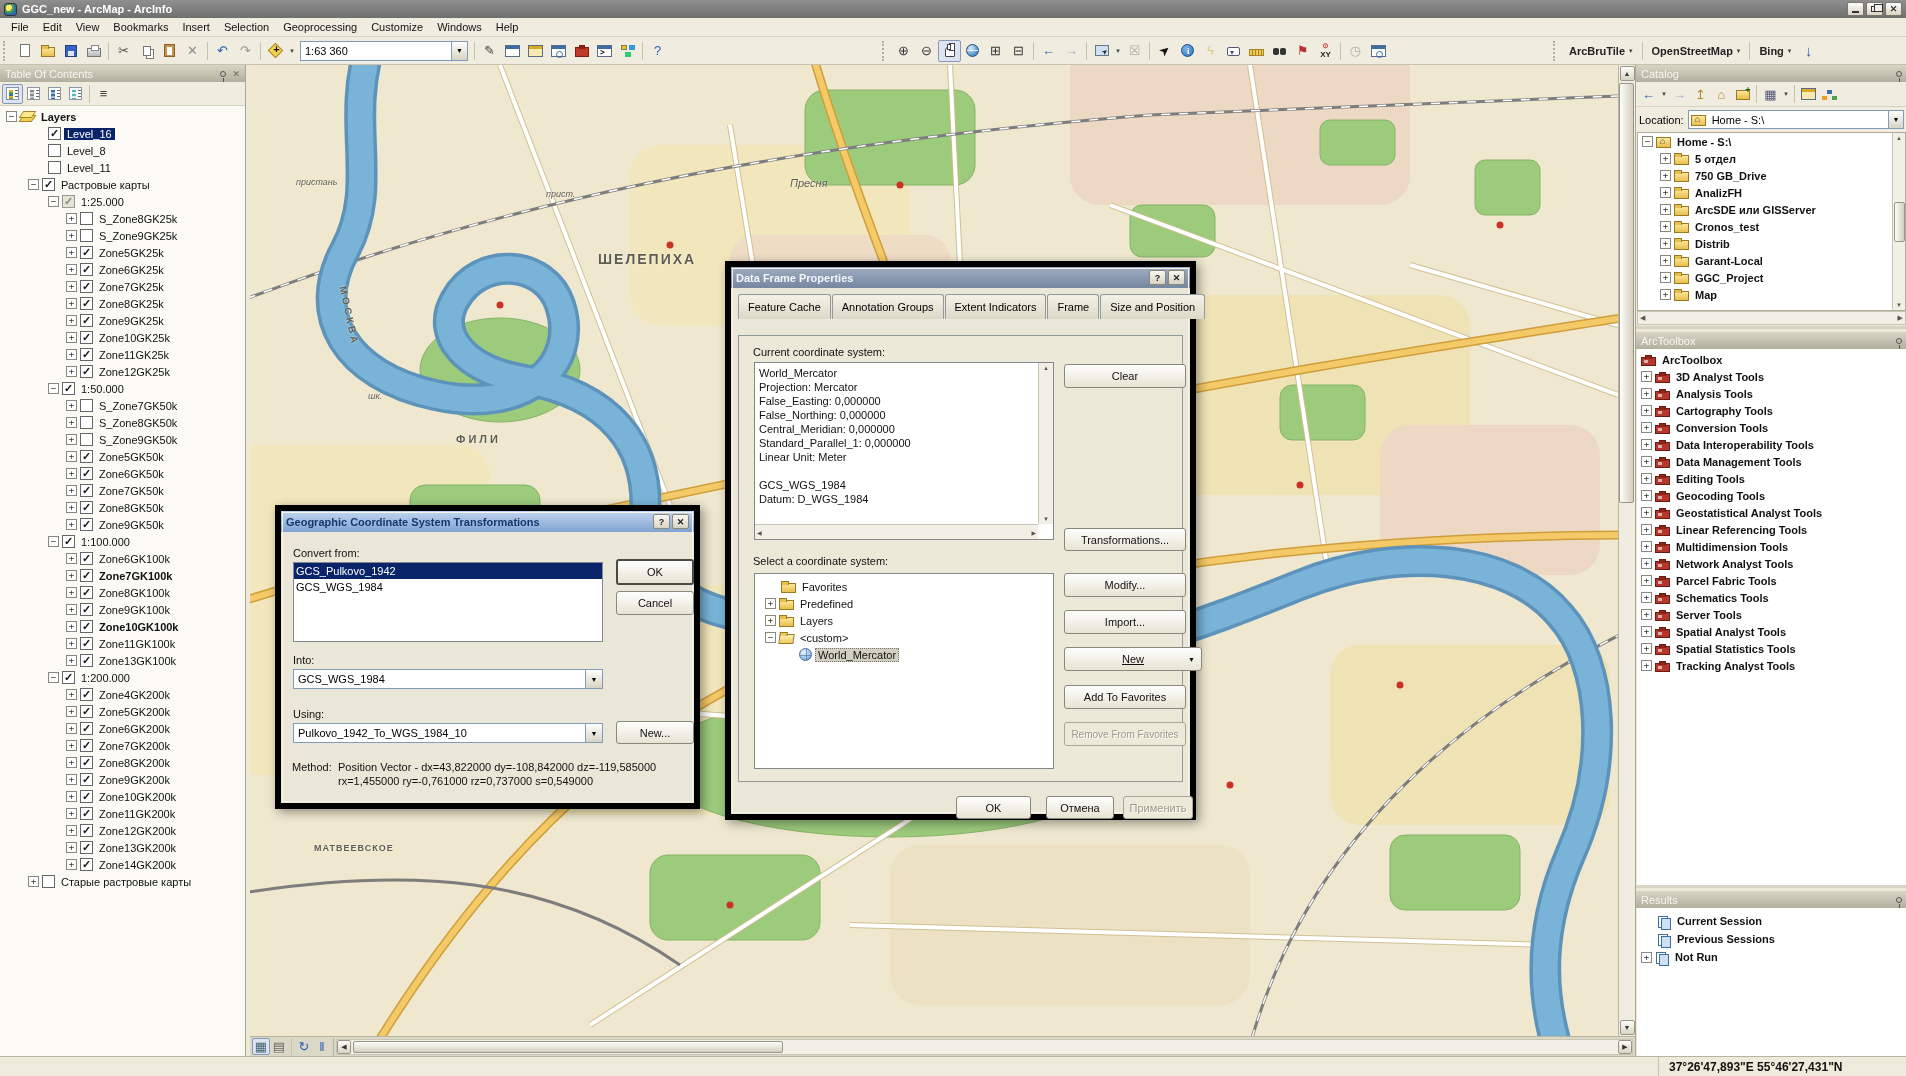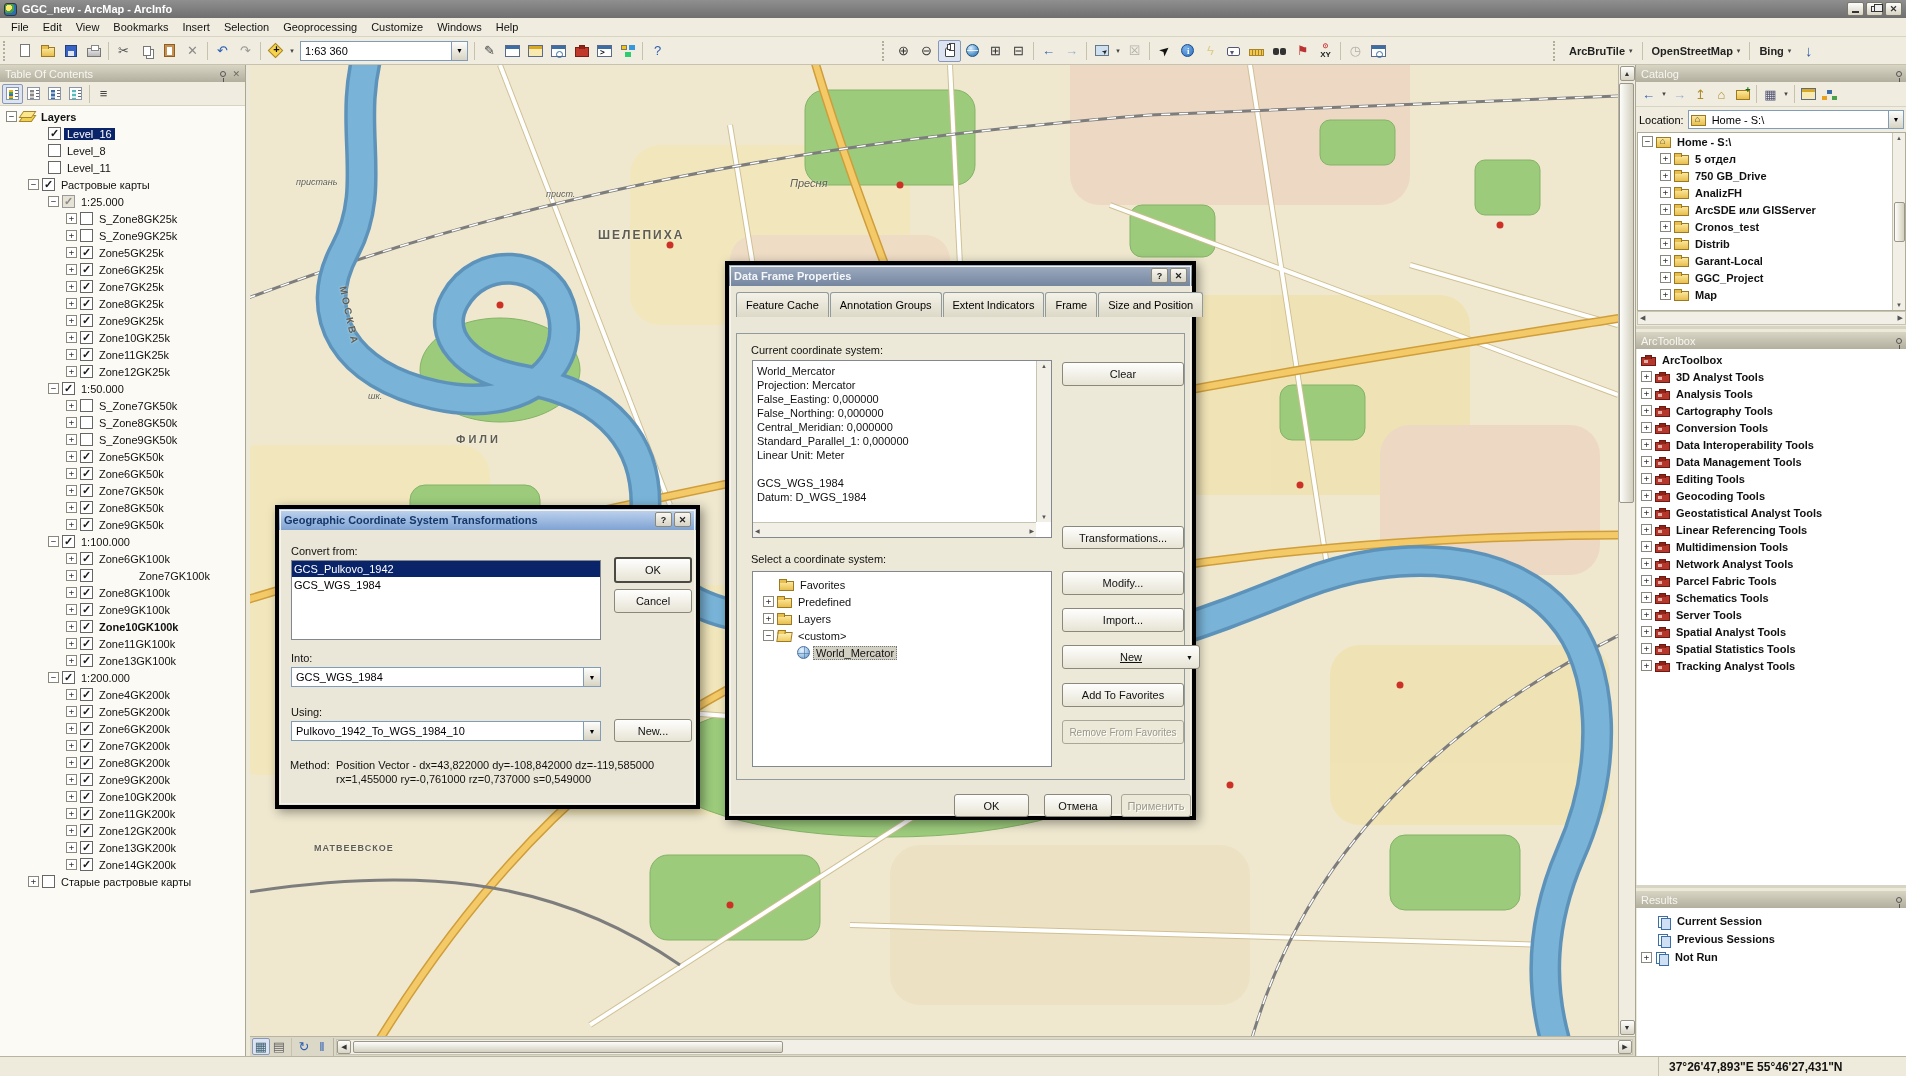--- a/index.html
+++ b/index.html
@@ -145,21 +145,21 @@
   #map-htrack { flex:1; height:16px; margin:0 2px; background:#f2f0e6; border:1px solid #c8c4b2; position:relative; display:flex; align-items:center; }
   #map-hthumb { position:absolute; left:16px; width:430px; height:12px; background:linear-gradient(180deg,#fdfdfb,#d4d0be); border:1px solid #9a968a; border-radius:2px; }
   .map-label { position:absolute; color:#5f5d52; font-weight:bold; white-space:nowrap; text-shadow:0 0 2px rgba(255,255,255,.8); }
   .map-label.it { font-style:italic; font-weight:normal; }
 
   
   #statusbar { position:absolute; left:0; top:1056px; width:1906px; height:20px; background:#eeebdc; border-top:1px solid #b8b4a2; display:flex; align-items:center; }
   #status-coords { position:absolute; left:1658px; top:0; height:20px; display:flex; align-items:center; font-size:12px; color:#111; font-weight:600; border-left:1px solid #c6c2b0; padding-left:10px; }
 
   
-  .dialog { position:absolute; background:#ebe7d8; border:4px solid #000000; box-shadow:3px 3px 10px rgba(0,0,0,.4); }
+  .dialog { position:absolute; background:#ebe7d8; border:6px solid #000000; box-shadow:3px 3px 10px rgba(0,0,0,.4); }
   .dialog .inner-border { position:absolute; inset:1px; border:1px solid #f5f4ec; pointer-events:none; }
   .dlg-title { height:21px; display:flex; align-items:center; padding:0 5px; font-weight:bold; }
   .dlg-title .tbtns { margin-left:auto; display:flex; gap:2px; }
   .dlg-btn-sm { width:17px; height:15px; background:linear-gradient(#f8f7f2,#d8d4c4); border:1px solid #8a8878; border-radius:2px; display:flex; align-items:center; justify-content:center; font-size:9px; font-weight:bold; color:#222; }
   #dfp .dlg-title { background:linear-gradient(180deg,#9fadc2,#75869f); color:#f4f6f9; }
   #gcst .dlg-title { background:linear-gradient(180deg,#c2d5f0,#7fa3d2); color:#15386b; }
 
   .btn { background:linear-gradient(180deg,#fefefe,#e7e4d4); border:1px solid #8a887a; border-radius:3px; font-size:11px; color:#111; display:flex; align-items:center; justify-content:center; }
   .btn.disabled { color:#9b988a; background:#ece9d8; border-color:#aaa79a; text-shadow:1px 1px 0 #fff; }
   .field-label { font-size:11px; color:#111; position:absolute; }
@@ -529,21 +529,21 @@
         <span class="tlabel" style="font-weight: normal;">1:100.000</span>
       </div>
       <div class="trow" style="padding-left: 66px;">
         <span class="exp">+</span>
         <span class="chk">✓</span>
         <span class="tlabel" style="font-weight: normal;">Zone6GK100k</span>
       </div>
       <div class="trow" style="padding-left: 66px;">
         <span class="exp">+</span>
         <span class="chk">✓</span>
-        <span class="tlabel" style="font-weight: normal; margin-left: 40px;">Zone7GK100k</span>
+        <span class="tlabel" style="font-weight: bold;">Zone7GK100k</span>
       </div>
       <div class="trow" style="padding-left: 66px;">
         <span class="exp">+</span>
         <span class="chk">✓</span>
         <span class="tlabel" style="font-weight: normal;">Zone8GK100k</span>
       </div>
       <div class="trow" style="padding-left: 66px;">
         <span class="exp">+</span>
         <span class="chk">✓</span>
         <span class="tlabel" style="font-weight: normal;">Zone9GK100k</span>
@@ -713,21 +713,21 @@
         <circle cx="980" cy="720" r="3.5"></circle>
         <circle cx="1250" cy="160" r="3.5"></circle>
       <circle cx="850" cy="560" r="3.5"></circle>
         <circle cx="480" cy="840" r="3.5"></circle>
     </g>
   </svg>
   <div id="map-labels">
       <div class="map-label it" style="left: 46px; top: 112px; font-size: 9px;">пристань</div>
       <div class="map-label it" style="left: 296px; top: 124px; font-size: 9px;">прист.</div>
       <div class="map-label it" style="left: 540px; top: 112px; font-size: 11px;">Пресня</div>
-      <div class="map-label" style="left: 348px; top: 163px; font-size: 12px; letter-spacing: 2px;">ШЕЛЕПИХА</div>
+      <div class="map-label" style="left: 348px; top: 186px; font-size: 14px; letter-spacing: 2px;">ШЕЛЕПИХА</div>
       <div class="map-label it" style="left: 118px; top: 326px; font-size: 9px;">шк.</div>
       <div class="map-label" style="left: 206px; top: 368px; font-size: 11px; letter-spacing: 3px;">ФИЛИ</div>
       <div class="map-label" style="left: 70px; top: 244px; font-size: 10px; transform: rotate(78deg);">М О С К В А</div>
       <div class="map-label" style="left: 64px; top: 778px; font-size: 9px; letter-spacing: 1px;">МАТВЕЕВСКОЕ</div>
     </div>
   <div id="map-vscroll">
     <span class="sbtn">▲</span>
     <span class="sbtn">▼</span>
   </div>
   <div id="map-vthumb"></div>

